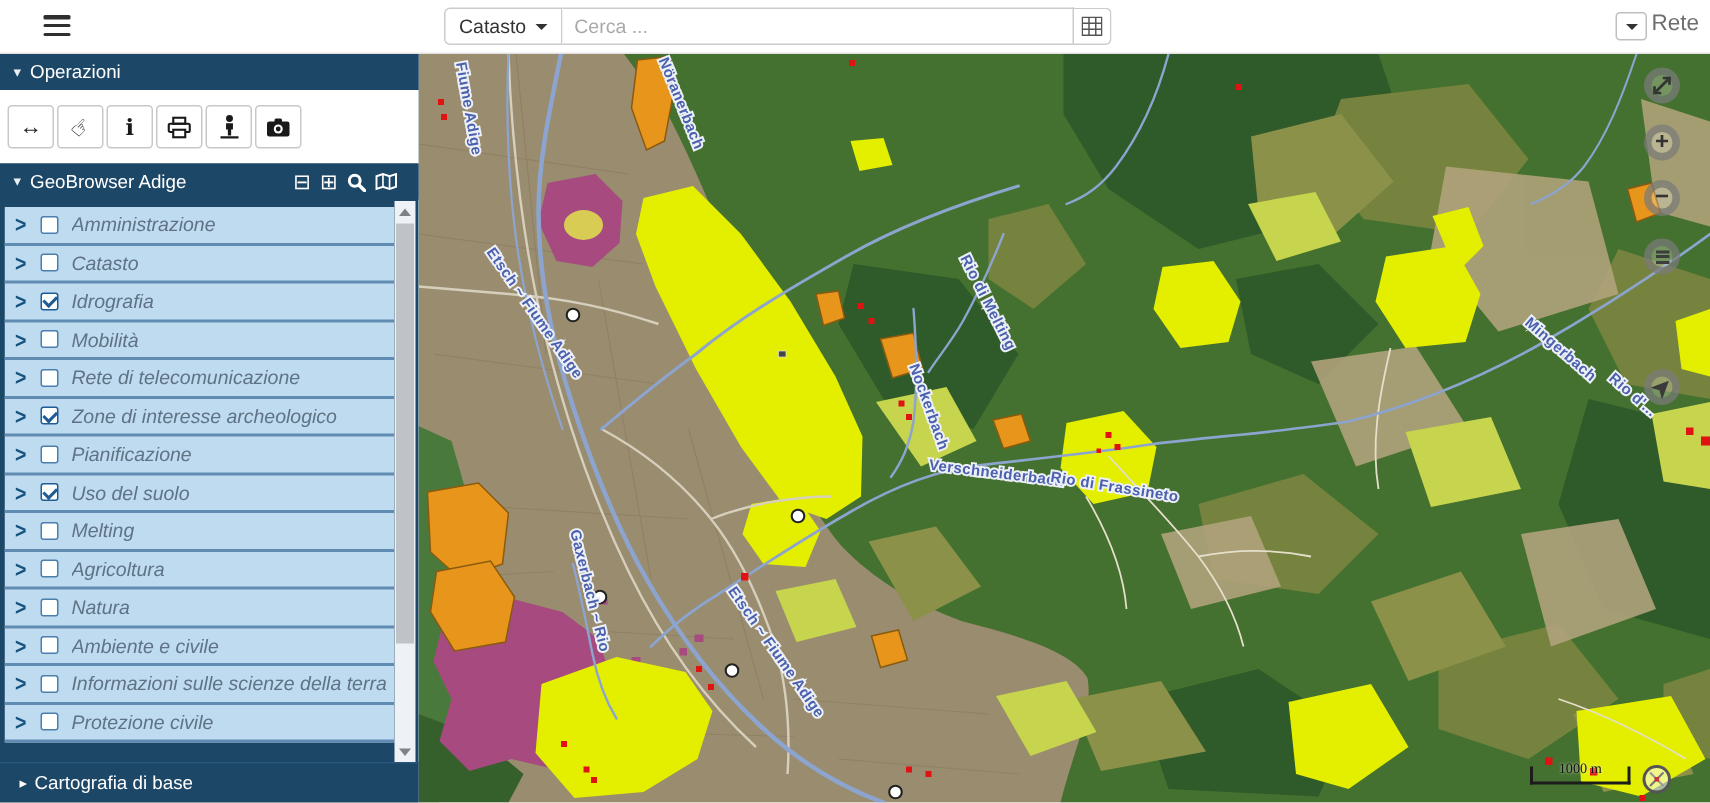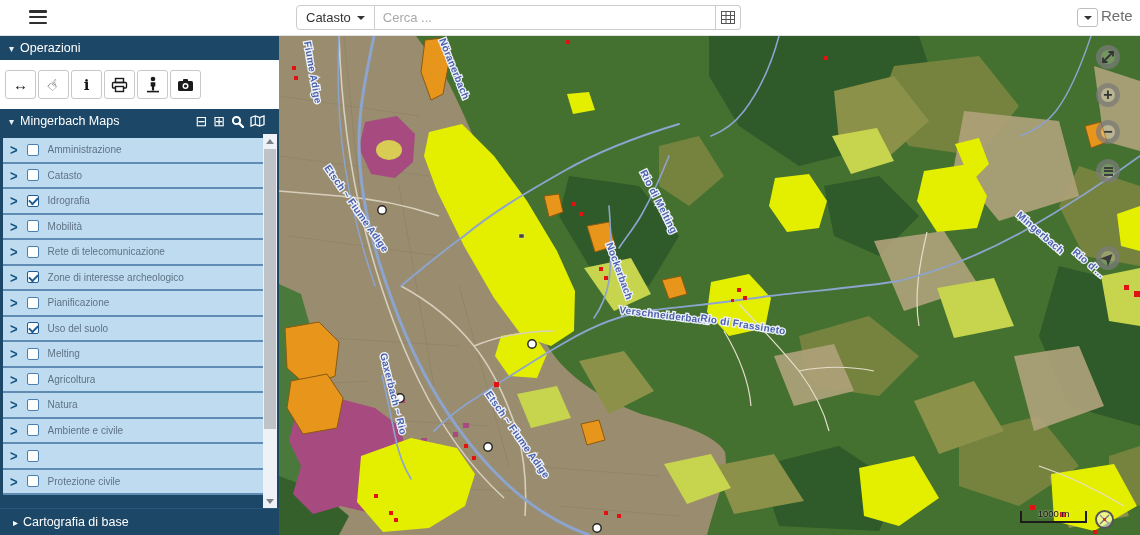--- a/index.html
+++ b/index.html
@@ -56,21 +56,21 @@
   .layer-row { height:25.5px; background:#bfdbf0; border-bottom:2px solid #608cb4;
     display:flex; align-items:center; cursor:pointer; white-space:nowrap; }
   .layer-chevron { margin-left:7px; color:#14537f; font-weight:bold; font-size:13px;
     transform:scaleY(1.15); }
   .layer-cb { width:12px; height:12px; margin-left:9px; background:#fdfefe;
     border:1px solid #4a7fae; border-radius:2px; position:relative; flex:none; }
   .layer-cb.checked { border-color:#1f5c96; }
   .layer-cb.checked::after { content:""; position:absolute; left:1.5px; top:1.5px;
     width:7px; height:4px; border-left:2px solid #1f5c96;
     border-bottom:2px solid #1f5c96; transform:rotate(-45deg); }
-  .layer-label { margin-left:9px; color:#5f7384; font-size:10px; overflow:hidden; }
+  .layer-label { margin-left:9px; color:#5f7384; font-size:13px; overflow:hidden;font-style:italic; }
   #scrollbar { position:absolute; left:263px; top:98px; width:14px; height:374px;
     background:#eef2f6; }
   #sb-up, #sb-down { position:absolute; left:0; width:14px; height:14px;
     display:flex; align-items:center; justify-content:center; cursor:pointer; }
   #sb-up { top:0; } #sb-down { bottom:0; }
   #sb-up i { width:0;height:0;border-left:4px solid transparent;
     border-right:4px solid transparent;border-bottom:5px solid #7c8287; }
   #sb-down i { width:0;height:0;border-left:4px solid transparent;
     border-right:4px solid transparent;border-top:5px solid #7c8287; }
   #sb-thumb { position:absolute; left:1px; top:15px; width:12px; height:280px;
@@ -89,21 +89,21 @@
     paint-order:stroke; letter-spacing:.3px; }
   .map-ctrl { position:absolute; left:817px; width:24px; height:24px;
     border:5px solid rgba(104,104,104,.62); border-radius:50%;
     background:rgba(240,240,228,.28); display:flex; align-items:center;
     justify-content:center; color:#333; cursor:pointer; z-index:10;
     font-size:16px; font-weight:bold; line-height:1; }
   .bars { display:flex; flex-direction:column; gap:1.5px; }
   .bars i { display:block; width:9px; height:2px; background:#3d3d3d; }
   #scalebar { position:absolute; left:741px; top:475px; width:67px; height:12px;
     border-left:2px solid #1c1c1c; border-right:2px solid #1c1c1c;
-    border-bottom:2px solid #1c1c1c; z-index:10; }
+    border-bottom:2px solid #1c1c1c; z-index:10;font-family:Liberation Serif, serif; }
   #scalebar span { position:absolute; left:0; right:0; top:-3px; text-align:center;
     font-size:9.5px; color:#111; text-shadow:0 0 2px #efe9d8; }
   #attrib { position:absolute; left:816px; top:474px; width:19px; height:19px;
     border-radius:50%; background:rgba(252,252,252,.55); border:2px solid #555;
     z-index:11; display:flex; align-items:center; justify-content:center;
     cursor:pointer; }
 </style>
 </head>
 <body>
 
@@ -173,21 +173,21 @@
           <rect x="1" y="3" width="15" height="10" rx="1.5" fill="#1a1a1a"></rect>
           <rect x="6" y="1" width="5" height="3" rx="1" fill="#1a1a1a"></rect>
           <circle cx="8.5" cy="8" r="3" fill="#fff"></circle>
           <circle cx="8.5" cy="8" r="1.6" fill="#1a1a1a"></circle>
         </svg>
       </div>
     </div>
 
     <div class="panel-hdr" id="maps-hdr">
       <span class="tri">▾</span>
-      <span>Mingerbach Maps</span>
+      <span>GeoBrowser Adige</span>
       <span class="hdr-icons">
         <span class="hdr-ic">⊟</span>
         <span class="hdr-ic">⊞</span>
         <span class="hdr-ic">
           <svg width="13" height="13" viewBox="0 0 13 13">
             <circle cx="5.5" cy="5.5" r="3.6" fill="none" stroke="#fff" stroke-width="2"></circle>
             <line x1="8.3" y1="8.3" x2="12" y2="12" stroke="#fff" stroke-width="2.4" stroke-linecap="round"></line>
           </svg>
         </span>
         <span class="hdr-ic">
@@ -257,20 +257,21 @@
           <span class="layer-label">Natura</span>
         </div>
         <div class="layer-row">
           <span class="layer-chevron">&gt;</span>
           <span class="layer-cb"></span>
           <span class="layer-label">Ambiente e civile</span>
         </div>
         <div class="layer-row">
           <span class="layer-chevron">&gt;</span>
           <span class="layer-cb"></span>
+          <span class="layer-label">Informazioni sulle scienze della terra</span>
         </div>
         <div class="layer-row">
           <span class="layer-chevron">&gt;</span>
           <span class="layer-cb"></span>
           <span class="layer-label">Protezione civile</span>
         </div>
       </div>
 
     <div id="scrollbar">
       <div id="sb-up">

